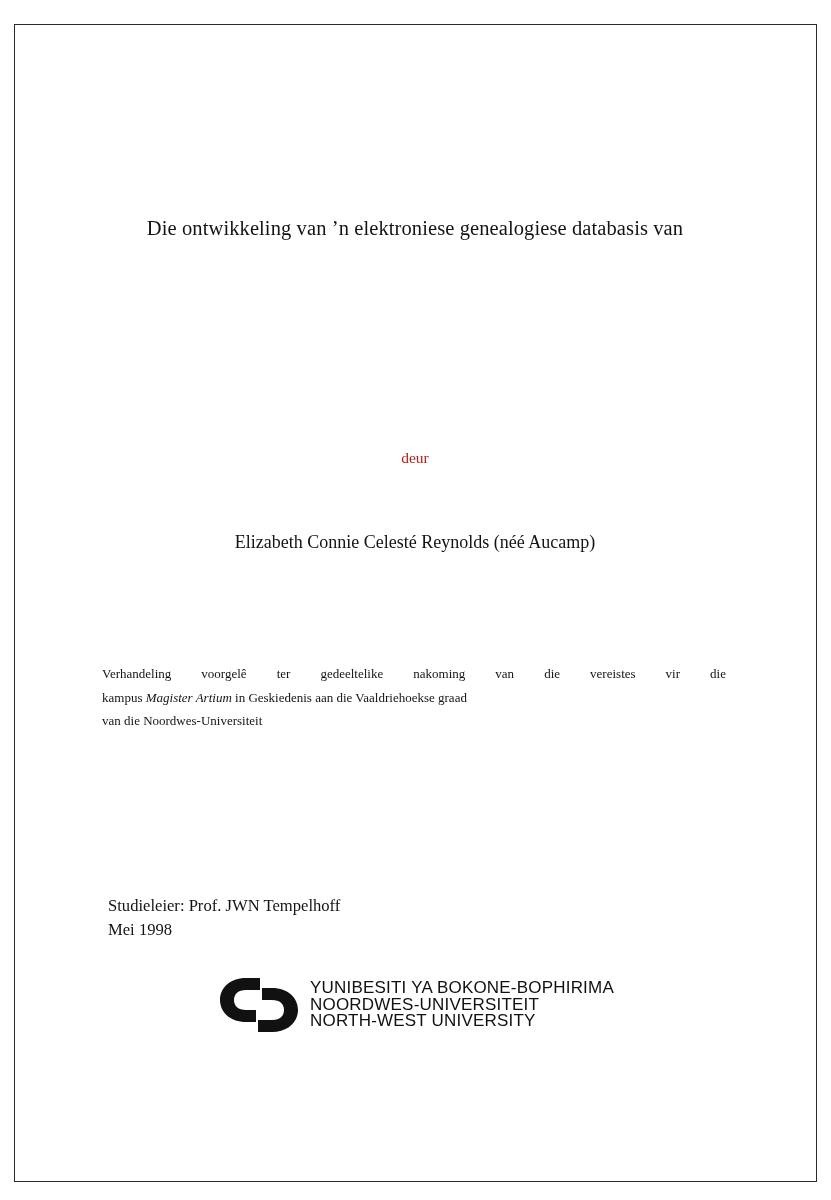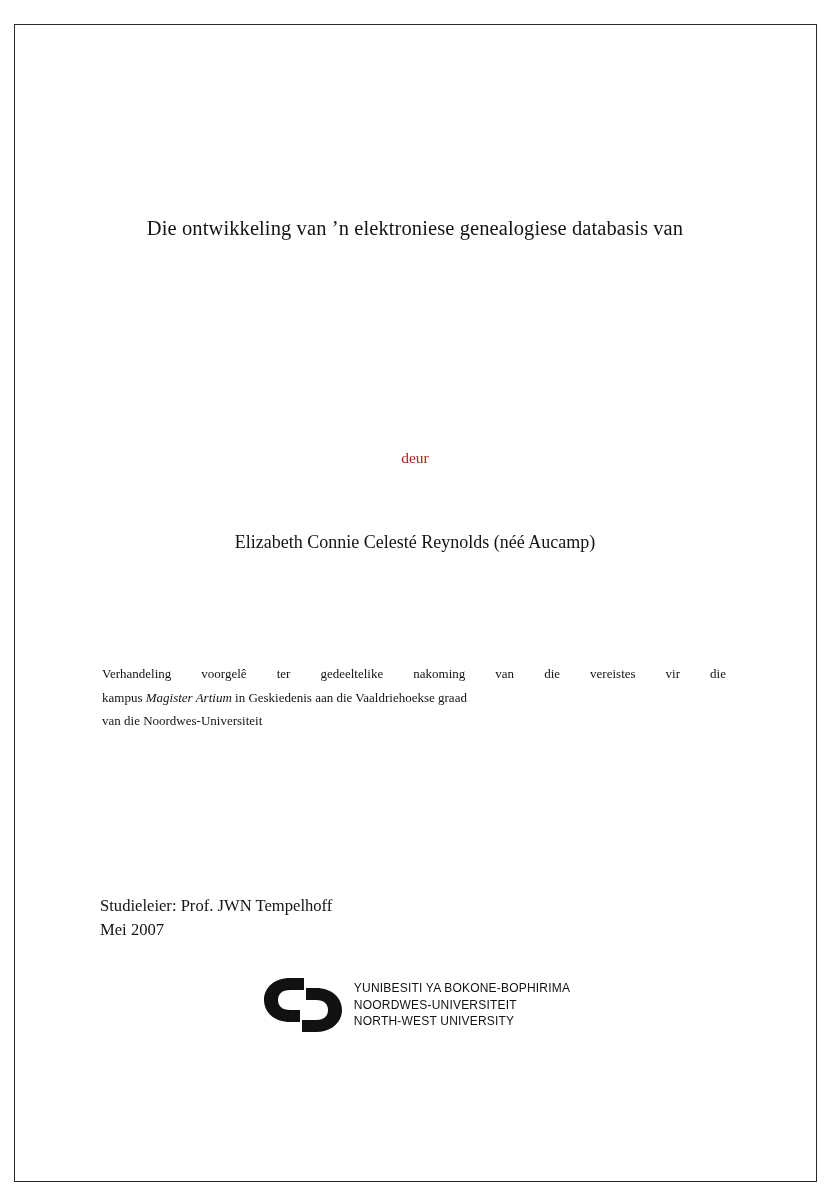--- a/index.html
+++ b/index.html
@@ -86,21 +86,21 @@
   .statement .rest {
     text-align: left;
   }
   .statement em {
     font-style: italic;
     text-align: center;
   }
   .supervisor {
     position: absolute;
     top: 870px;
-    left: 0;
+    left: 8px;
     width: 624px;
     font-size: 16.6px;
     line-height: 24px;
     color: #141414;
   }
   .logo-wrap {
     position: absolute;
     top: 950px;
     left: 0;
     width: 630px;
@@ -109,21 +109,21 @@
     justify-content: center;
   }
   .logo-mark {
     width: 86px;
     height: 62px;
     margin-right: 8px;
     flex: 0 0 auto;
   }
   .logo-text {
     font-family: "Liberation Sans", sans-serif;
-    font-size: 12px;
+    font-size: 17px;
     line-height: 16.4px;
     letter-spacing: 0.2px;
     color: #111111;
     font-weight: 400;
   }
   .logo-text div {
     white-space: nowrap;
   }
 </style>
 </head>
@@ -144,21 +144,21 @@
     <div class="author">Elizabeth Connie Celesté Reynolds (néé Aucamp)</div>
 
     <div class="statement">
       <div class="just">Verhandeling voorgelê ter gedeeltelike nakoming van die vereistes vir die</div>
       <div class="rest"><span>kampus </span><em>Magister Artium</em><span> in Geskiedenis aan die Vaaldriehoekse graad</span></div>
       <div class="rest">van die Noordwes-Universiteit</div>
     </div>
 
     <div class="supervisor">
       <div>Studieleier: Prof. JWN Tempelhoff</div>
-      <div>Mei 2007</div>
+      <div>Mei 1998</div>
     </div>
 
     <div class="logo-wrap">
       <div class="logo-mark">
         <svg viewBox="0 0 86 62" width="86" height="62" aria-hidden="true">
           <g fill="#111111">
             <path d="M30 4 C14 4 4 14 4 26 C4 38 14 48 30 48 L40 48 L40 36 L30 36 C22 36 18 32 18 26 C18 20 22 16 30 16 L44 16 L44 4 Z"></path>
             <path d="M56 14 L46 14 L46 26 L56 26 C64 26 68 30 68 36 C68 42 64 46 56 46 L42 46 L42 58 L56 58 C72 58 82 48 82 36 C82 24 72 14 56 14 Z"></path>
           </g>
         </svg>

